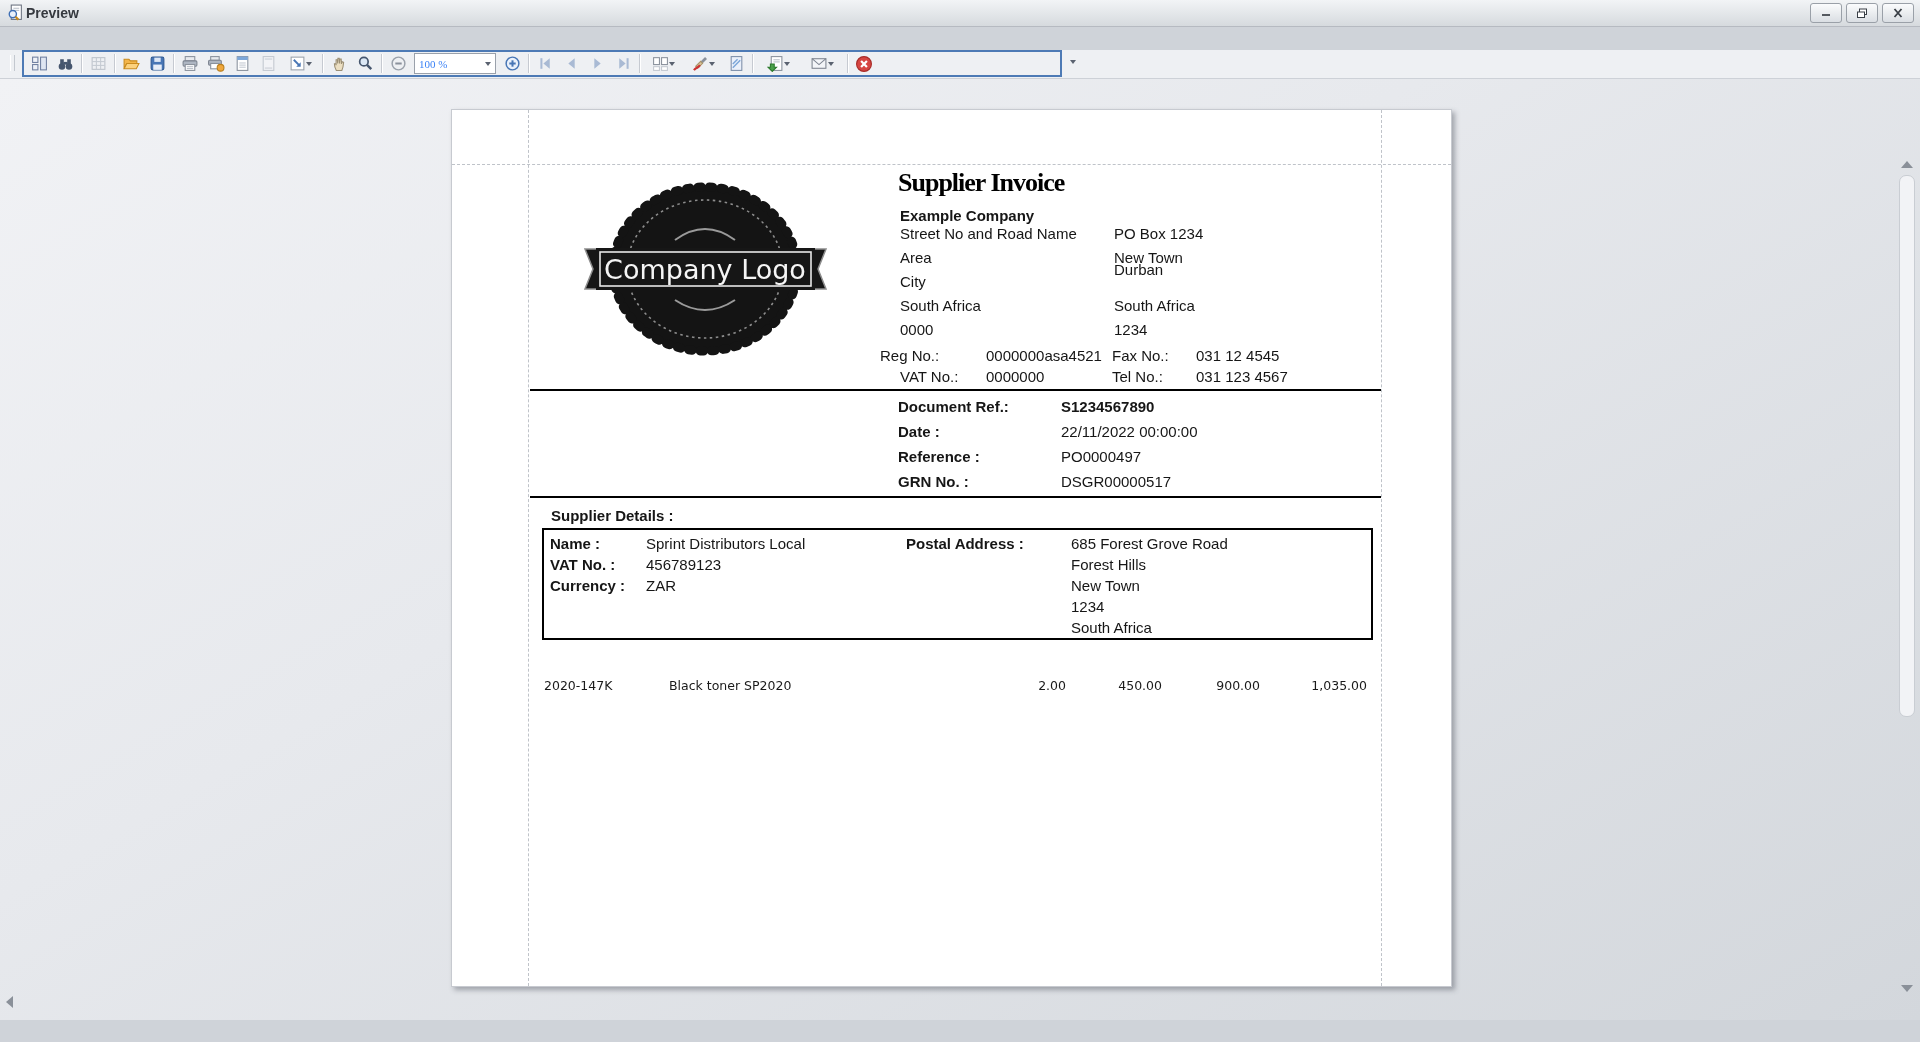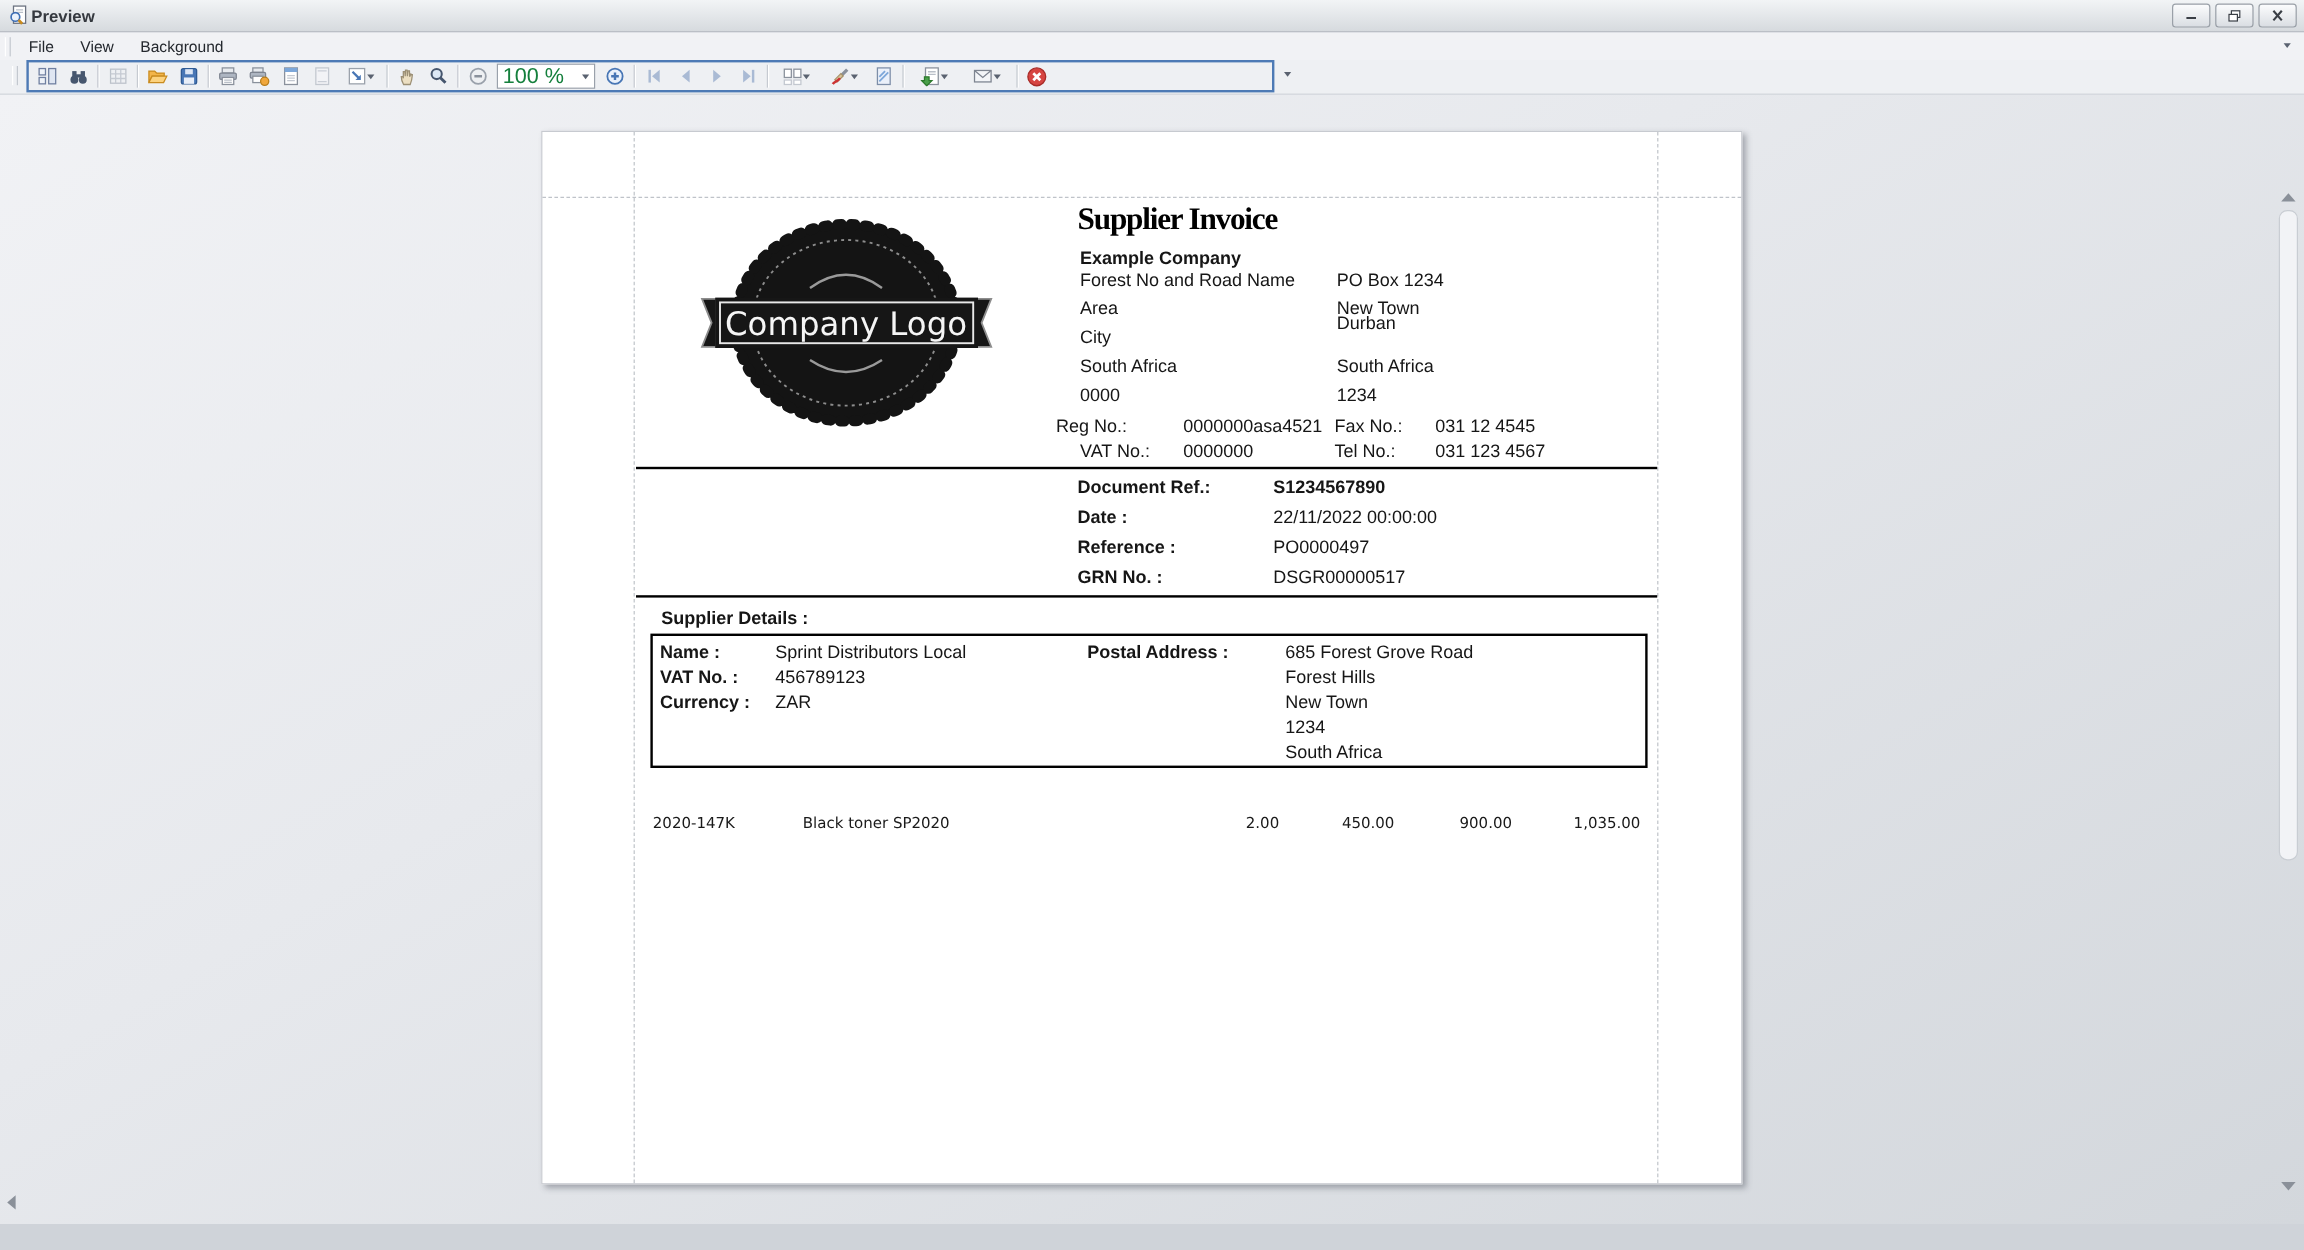--- a/index.html
+++ b/index.html
@@ -26,21 +26,21 @@
 
   
   .toolbar{position:absolute;left:0;top:50px;width:1920px;height:28px;background:#eef0f3;
     border-bottom:1px solid #cdd1d7;}
   .tgroup{position:absolute;left:22px;top:0px;width:1040px;height:27px;border:2px solid #4d7ab5;
     box-sizing:border-box;display:flex;align-items:center;padding:0 2px;background:#eef0f3;}
   .tbtn{min-width:26px;height:23px;display:flex;align-items:center;justify-content:center;border-radius:2px;}
   .tsep{width:1px;height:19px;background:#c6cad1;margin:0 3px;box-shadow:1px 0 0 #fff;}
   .zoombox{width:72px;height:19px;background:#fff;border:1px solid #9aa1ab;display:flex;
     align-items:center;justify-content:space-between;padding:0 4px;margin:0 3px;}
-  .zoombox span{font-size:18px;color:#15803d;}
+  .zoombox span{font-size:11px;color:#3b82f6;font-family:Liberation Serif, serif;}
   .overflow-dd{position:absolute;left:1070px;top:10px;}
 
   
   .docarea{position:absolute;left:0;top:79px;width:1920px;height:941px;
     background:linear-gradient(150deg,#f1f2f5 0%,#e7e9ed 40%,#d3d7dc 100%);}
   .page{position:absolute;left:451px;top:30px;width:1001px;height:878px;background:#fff;
     border:1px solid #c7cad0;box-sizing:border-box;box-shadow:3px 3px 5px rgba(80,85,95,.45);}
   .dashv{position:absolute;top:0;width:0;height:876px;border-left:1px dashed #bfc3c9;}
   .dashh{position:absolute;left:0;width:999px;height:0;border-top:1px dashed #bfc3c9;}
   .rule{position:absolute;height:2px;background:#000;}
@@ -108,27 +108,20 @@
           </svg>
       </div>
       <div class="winbtn">
         <svg width="14" height="12" viewBox="0 0 14 12">
             <path d="M3.5,2 L10.5,10 M10.5,2 L3.5,10" stroke="#3a3f46" stroke-width="1.8"></path>
           </svg>
       </div>
     </div>
   </div>
 
-  <div class="menubar">
-    <span class="grip"></span>
-    <span class="menu-item">File</span>
-    <span class="menu-item">View</span>
-    <span class="menu-item">Background</span>
-    <span class="dd abs" style="left:1903px;top:9px;"></span>
-  </div>
 
   <div class="toolbar">
     <span class="grip abs" style="left:6px;top:5px;"></span>
     <div class="tgroup">
 
       <div class="tbtn">
         <svg width="17" height="17" viewBox="0 0 16 16">
             <rect x="1.5" y="2" width="5" height="5" fill="#eef2f8" stroke="#6f7fa0"></rect>
             <rect x="1.5" y="9" width="5" height="5" fill="#eef2f8" stroke="#6f7fa0"></rect>
             <rect x="9" y="2" width="5.5" height="12" fill="#dfe6f2" stroke="#6f7fa0"></rect>
@@ -333,21 +326,21 @@
           <polygon points="231,71 243,71 235,91 243,111 231,111" fill="#161616" stroke="#8d8d8d" stroke-width="1.5"></polygon>
           <rect x="13" y="70" width="219" height="42" fill="#161616"></rect>
           <rect x="17" y="74" width="211" height="34" fill="none" stroke="#e8e8e8" stroke-width="1.6"></rect>
           <text x="122" y="101" text-anchor="middle" font-size="27" fill="#f5f5f5" font-family="DejaVu Sans, sans-serif">Company Logo</text>
         </svg>
       </div>
 
       <div class="abs inv inv-title" style="left:446px;top:58px;font-family:Liberation Serif, serif;">Supplier Invoice</div>
       <div class="abs inv t15 b" style="left:448px;top:96px;">Example Company</div>
 
-      <div class="abs inv t15" style="left:448px;top:114px;">Forest No and Road Name</div>
+      <div class="abs inv t15" style="left:448px;top:114px;">Street No and Road Name</div>
       <div class="abs inv t15" style="left:662px;top:114px;">PO Box 1234</div>
       <div class="abs inv t15" style="left:448px;top:138px;">Area</div>
       <div class="abs inv t15" style="left:662px;top:138px;">New Town</div>
       <div class="abs inv t15" style="left:448px;top:162px;">City</div>
       <div class="abs inv t15" style="left:662px;top:150px;">Durban</div>
       <div class="abs inv t15" style="left:448px;top:186px;">South Africa</div>
       <div class="abs inv t15" style="left:662px;top:186px;">South Africa</div>
       <div class="abs inv t15" style="left:448px;top:210px;">0000</div>
       <div class="abs inv t15" style="left:662px;top:210px;">1234</div>
 

